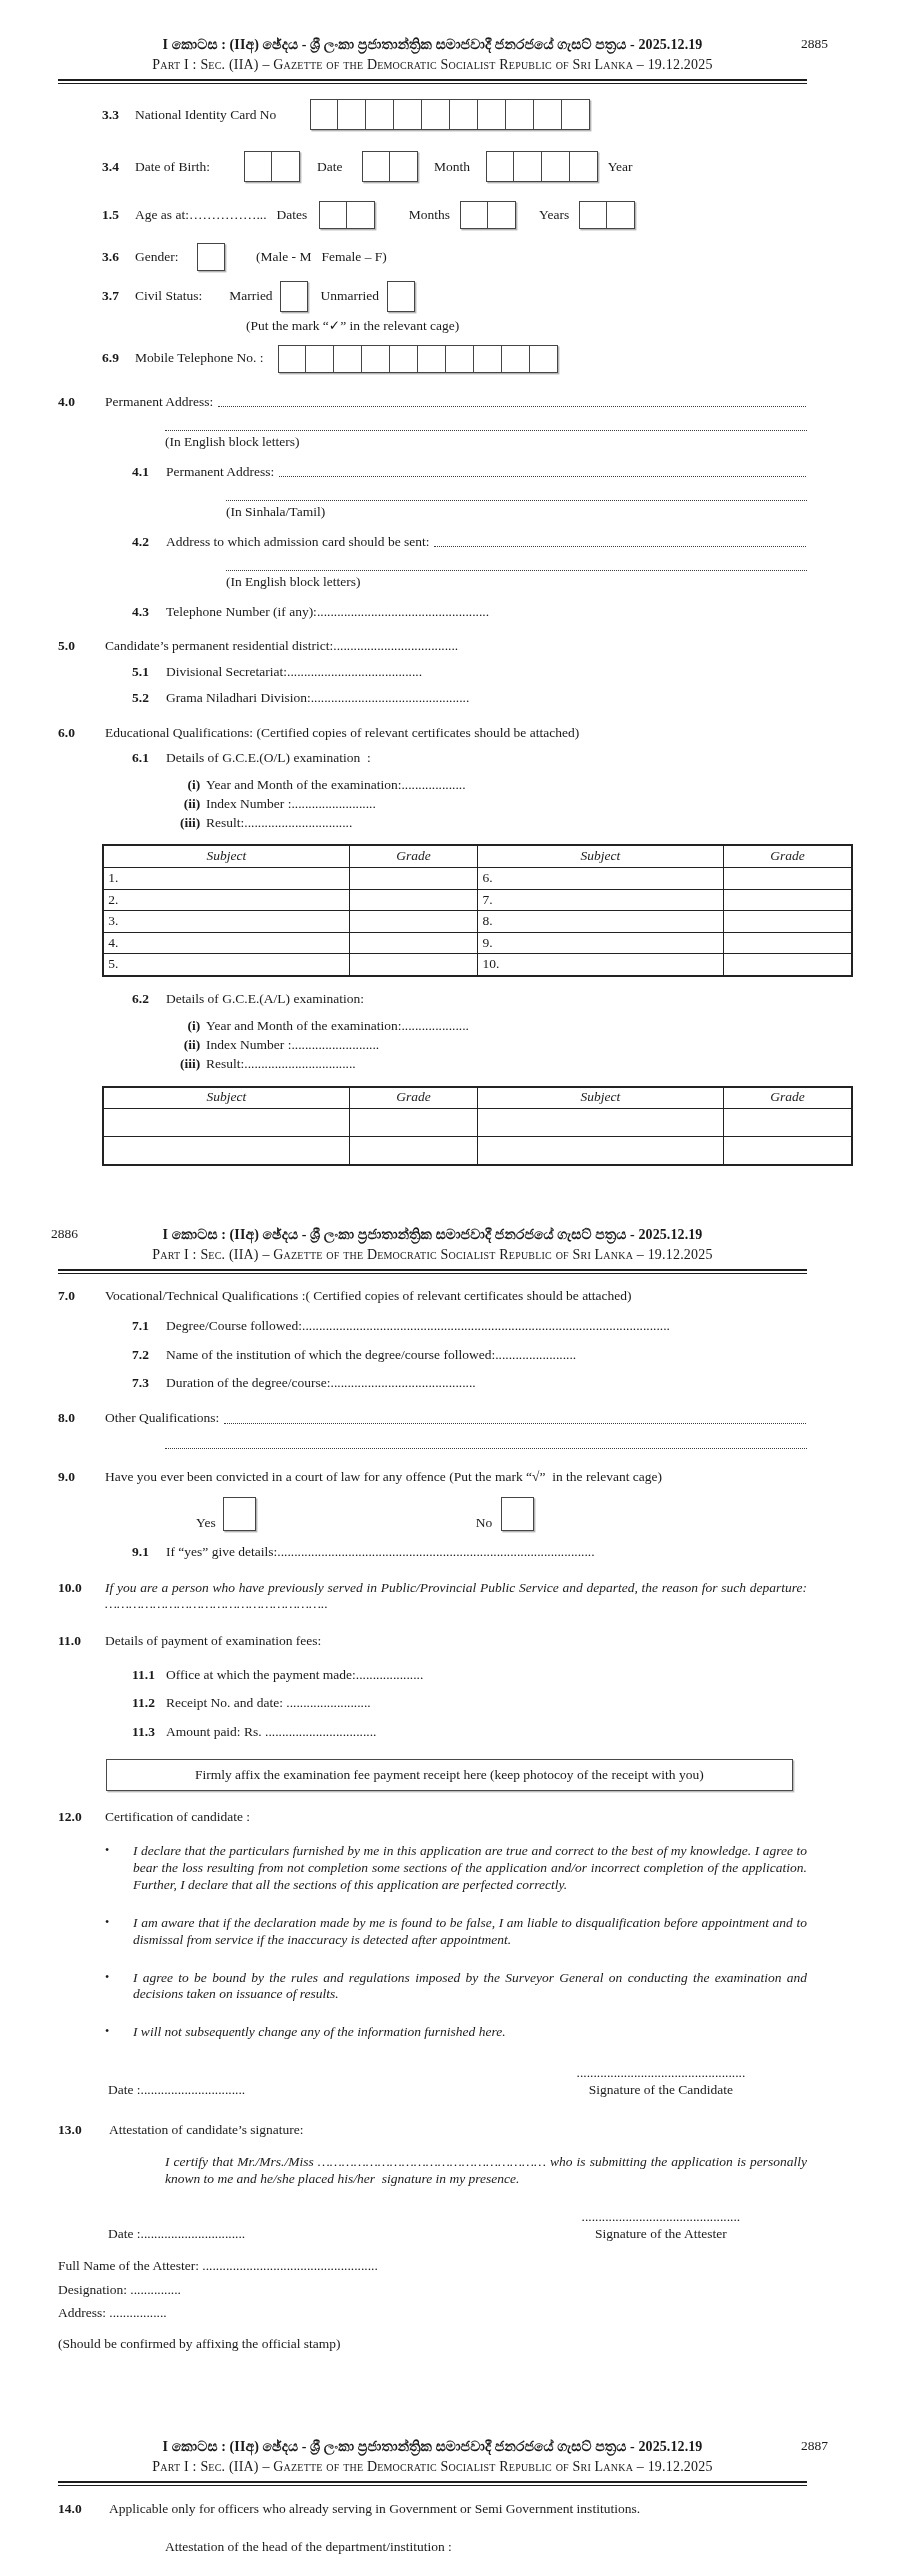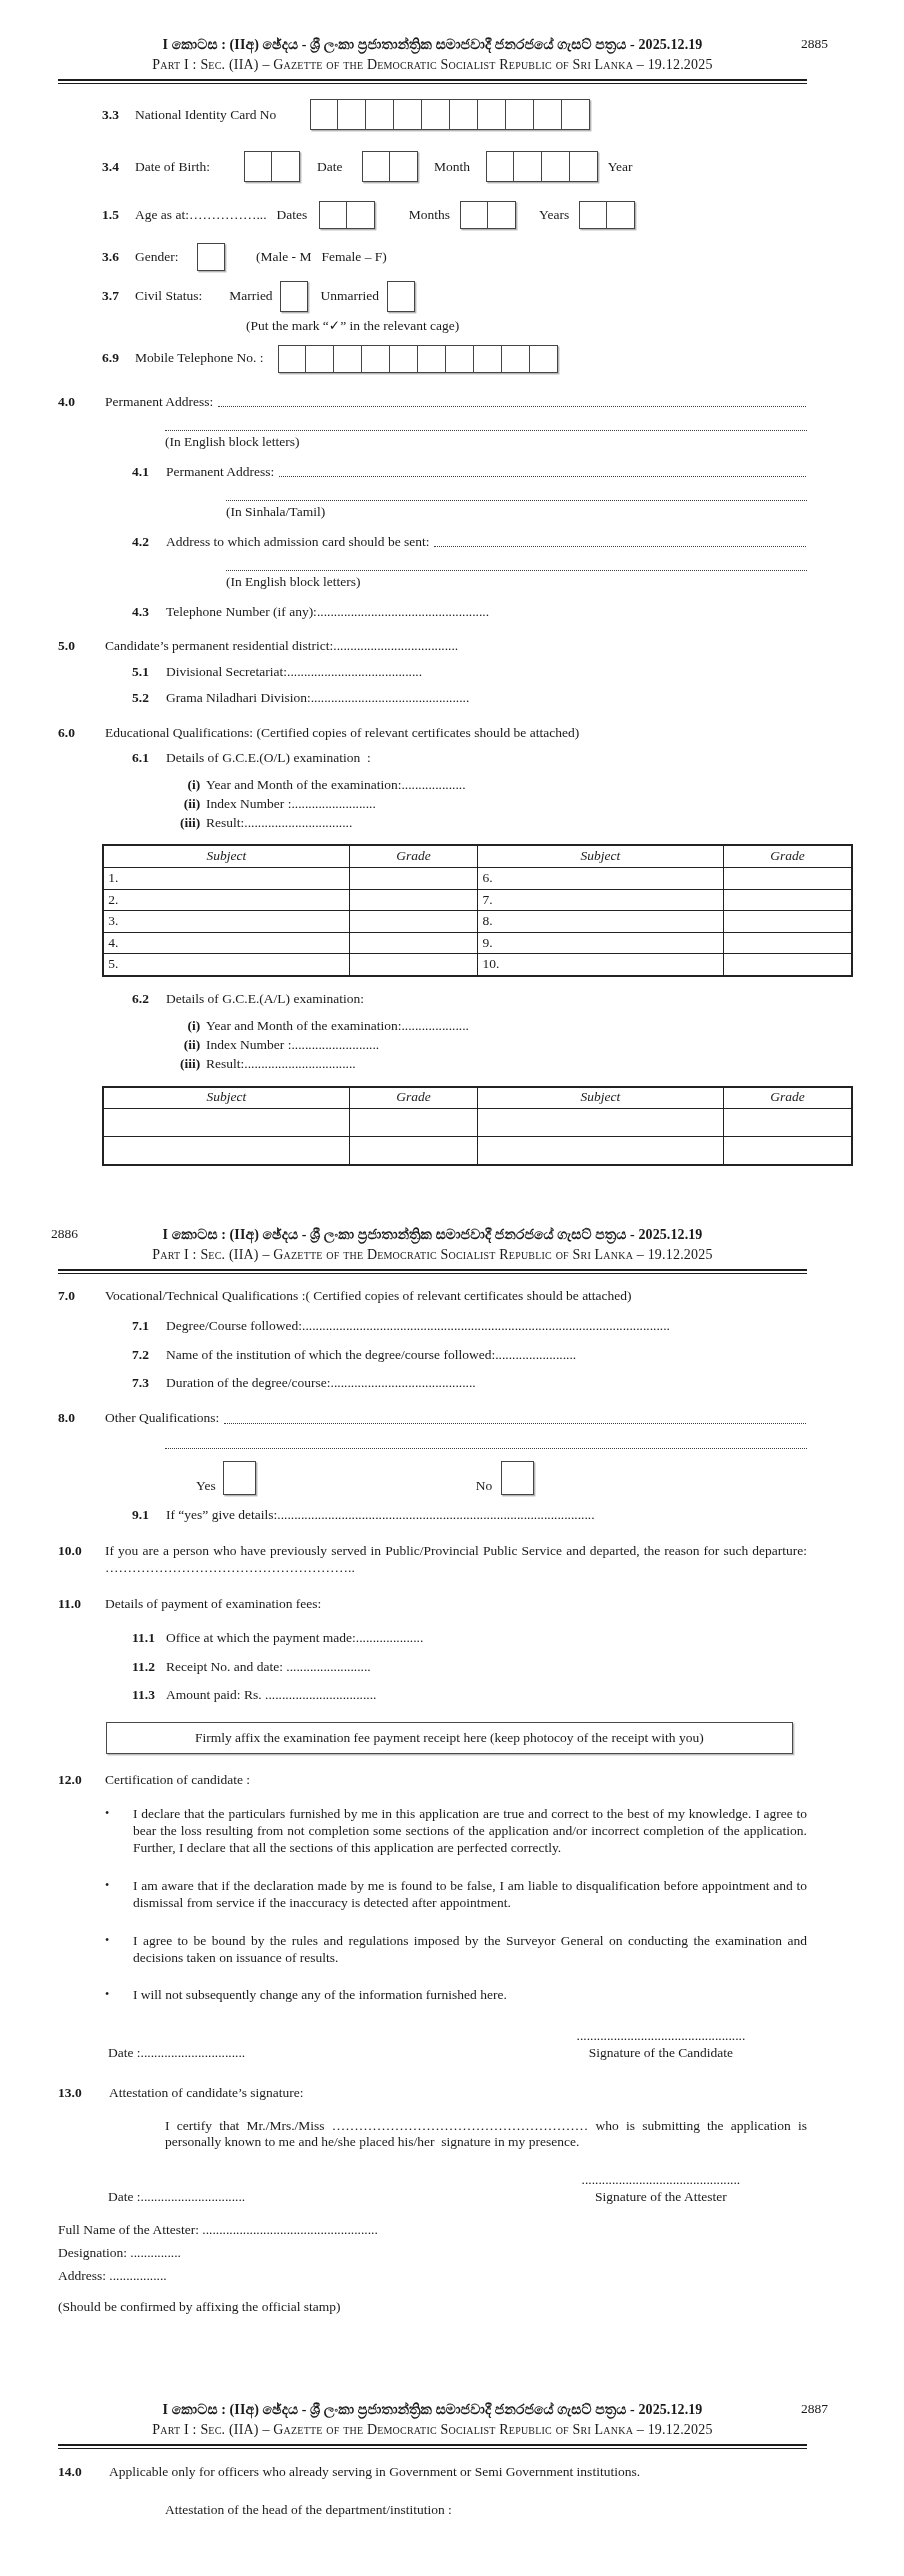--- a/index.html
+++ b/index.html
@@ -30,21 +30,21 @@
   .cells .c{width:28px;height:31px;border:1.4px solid #454545;border-left:none;box-sizing:border-box;background:#fff;}
   .cells .c:first-child{border-left:1.4px solid #454545;}
   .cells{box-shadow:1.4px 1.4px 0 rgba(120,120,120,.55);}
   
   table.gr{border-collapse:collapse;margin-left:44px;width:705px;table-layout:fixed;}
   table.gr th,table.gr td{border:1.1px solid #222;height:20.6px;padding:0 4.3px;font-weight:400;}
   table.gr th{font-style:italic;text-align:center;border-bottom:1.8px solid #222;}
   table.gr{border:2.1px solid #222;}
   .colS{width:236px;} .colG{width:119px;}
   
-  .para{white-space:pre-wrap;text-align:justify;}
+  .para{white-space:pre-wrap;text-align:justify;font-style:italic;}
   .bullets{margin-left:47px;}
   .bullet{display:flex;margin-top:17px;}
   .bullet .dot{flex:none;width:28px;font-size:12px;}
   .receipt{margin-left:48px;width:676px;border:1.4px solid #4a4a4a;box-shadow:1.4px 1.4px 0 rgba(120,120,120,.5);text-align:center;padding:6.4px 4.3px;}
   .sigrow{display:flex;align-items:flex-end;}
   .sigblock{width:241px;margin-left:auto;margin-right:25.6px;text-align:center;}
 </style>
 </head>
 <body>
 
@@ -331,20 +331,24 @@
     <span class="lbl">...........................................</span>
   </div>
 
   <div class="r" style="margin-top:18.5px">
     <span class="num">8.0</span>
     <span class="lbl">Other Qualifications:</span>
     <span class="lead"></span>
   </div>
   <div class="leadline" style="margin-left:107px;margin-top:7px"></div>
 
+  <div class="r" style="margin-top:20px">
+    <span class="num">9.0</span>
+    <span class="lbl">Have you ever been convicted in a court of law for any offence (Put the mark “√”  in the relevant cage)</span>
+  </div>
   <div class="r" style="margin-top:11.4px;align-items:flex-end">
     <span class="lbl" style="margin-left:138px">Yes</span>
     <span class="box" style="margin-left:7px;width:33px;height:34px"></span>
     <span class="lbl" style="margin-left:220px">No</span>
     <span class="box" style="margin-left:8.5px;width:33px;height:34px"></span>
   </div>
   <div class="r sub2" style="margin-top:12.8px">
     <span class="num">9.1</span>
     <span class="lbl">If “yes” give details:</span>
     <span class="lbl">..............................................................................................</span>

